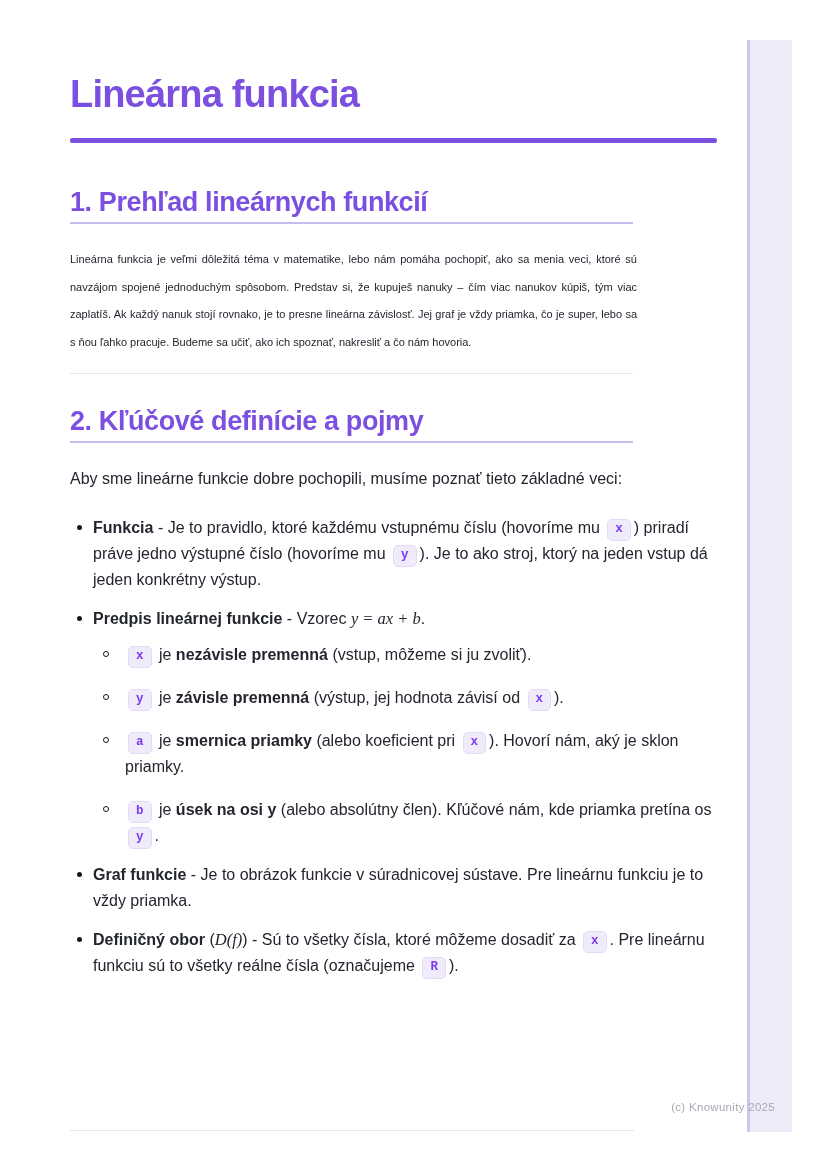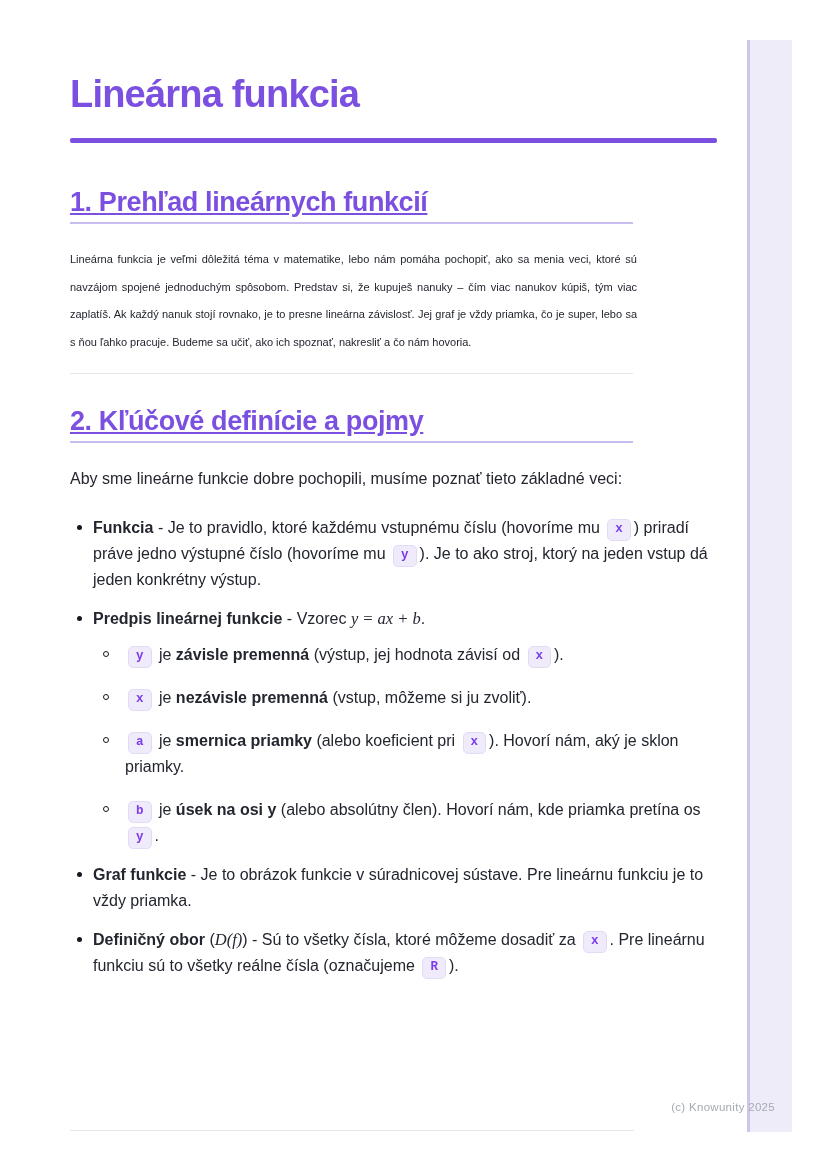--- a/index.html
+++ b/index.html
@@ -32,21 +32,20 @@
     background:var(--accent, #7b4fe0);
     border-radius:2px;
   }
   h2.section-heading {
     margin:0; font-size:27px; line-height:34px; font-weight:700;
     letter-spacing:-0.4px;
     color:var(--accent, #7b4fe0);
     width:563px; box-sizing:border-box;
     padding-bottom:3px;
     border-bottom:2px solid var(--heading-underline, #c9bcef);
-    text-decoration:underline;
   }
   h2.first { margin-top:42px; }
   h2.second { margin-top:30px; }
 
   p.para {
     margin:22px 0 0; width:567px;
     font-size:11px; line-height:27.5px;
     text-align:justify;
     color:var(--body-text, #23262f);
   }
@@ -130,24 +129,24 @@
   </section>
 
   <hr class="divider">
 
   <section>
     <h2 class="section-heading second">2. Kľúčové definície a pojmy</h2>
     <p class="intro">Aby sme lineárne funkcie dobre pochopili, musíme poznať tieto základné veci:</p>
     <ul class="blist" id="bullet-list">
         <li><span class="bold">Funkcia</span><span> - Je to pravidlo, ktoré každému vstupnému číslu (hovoríme mu </span><span class="badge">x</span><span>) priradí </span><span class="italic">práve jedno</span><span> výstupné číslo (hovoríme mu </span><span class="badge">y</span><span>). Je to ako stroj, ktorý na jeden vstup dá jeden konkrétny výstup.</span></li>
         <li><span class="bold">Predpis lineárnej funkcie</span><span> - Vzorec </span><span class="math">y = ax + b</span><span>.</span><ul class="sublist">
+            <li><span class="badge">x</span><span> je </span><span class="bold">nezávisle premenná</span><span> (vstup, môžeme si ju zvoliť).</span></li>
             <li><span class="badge">y</span><span> je </span><span class="bold">závisle premenná</span><span> (výstup, jej hodnota závisí od </span><span class="badge">x</span><span>).</span></li>
-            <li><span class="badge">x</span><span> je </span><span class="bold">nezávisle premenná</span><span> (vstup, môžeme si ju zvoliť).</span></li>
             <li><span class="badge">a</span><span> je </span><span class="bold">smernica priamky</span><span> (alebo koeficient pri </span><span class="badge">x</span><span>). Hovorí nám, aký je sklon priamky.</span></li>
-            <li><span class="badge">b</span><span> je </span><span class="bold">úsek na osi y</span><span> (alebo absolútny člen). Hovorí nám, kde priamka pretína os </span><span class="badge">y</span><span>.</span></li>
+            <li><span class="badge">b</span><span> je </span><span class="bold">úsek na osi y</span><span> (alebo absolútny člen). Kľúčové nám, kde priamka pretína os </span><span class="badge">y</span><span>.</span></li>
           </ul></li>
         <li><span class="bold">Graf funkcie</span><span> - Je to obrázok funkcie v súradnicovej sústave. Pre lineárnu funkciu je to vždy priamka.</span></li>
         <li><span class="bold">Definičný obor</span><span> (</span><span class="math">D(f)</span><span>) - Sú to všetky čísla, ktoré môžeme dosadiť za </span><span class="badge">x</span><span>. Pre lineárnu funkciu sú to všetky reálne čísla (označujeme </span><span class="badge">R</span><span>).</span></li>
       </ul>
   </section>
 </div>
 
 <div class="footer-note">(c) Knowunity 2025</div>
 <div class="bottom-divider"></div>
 

